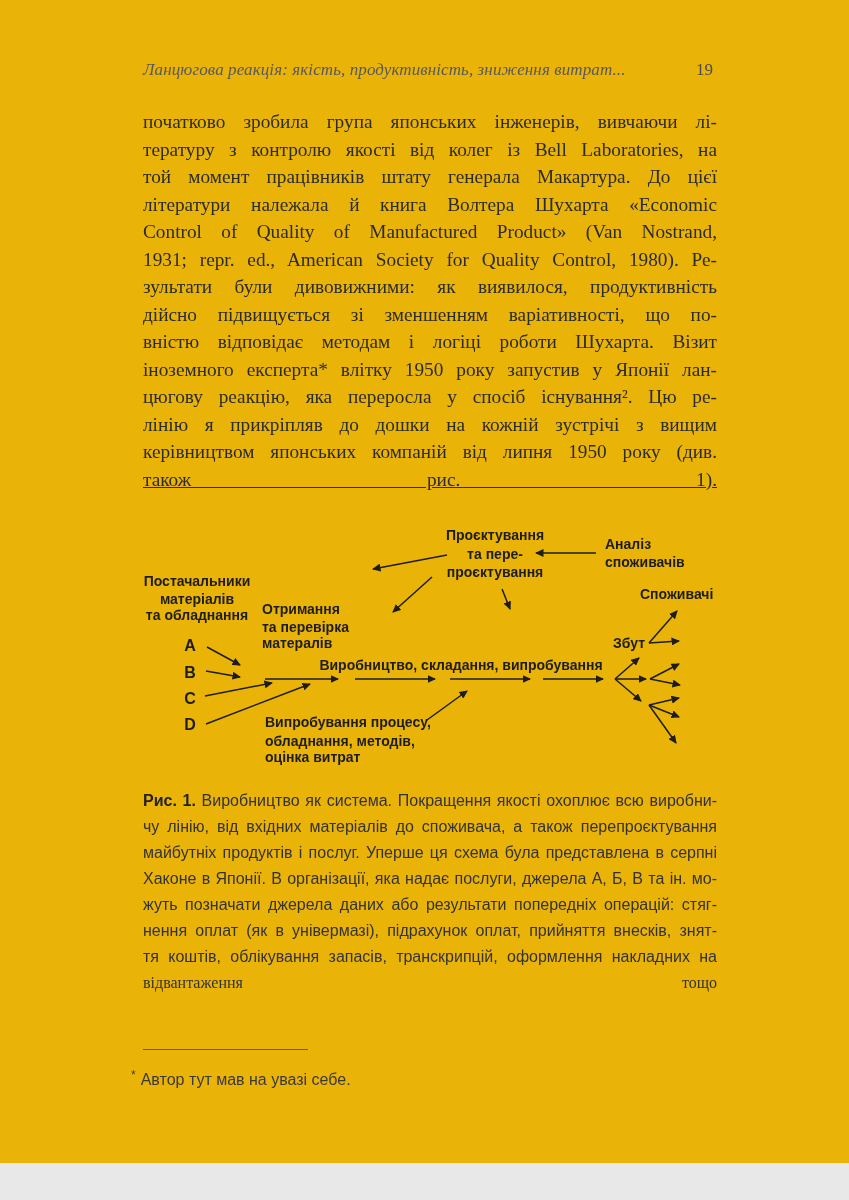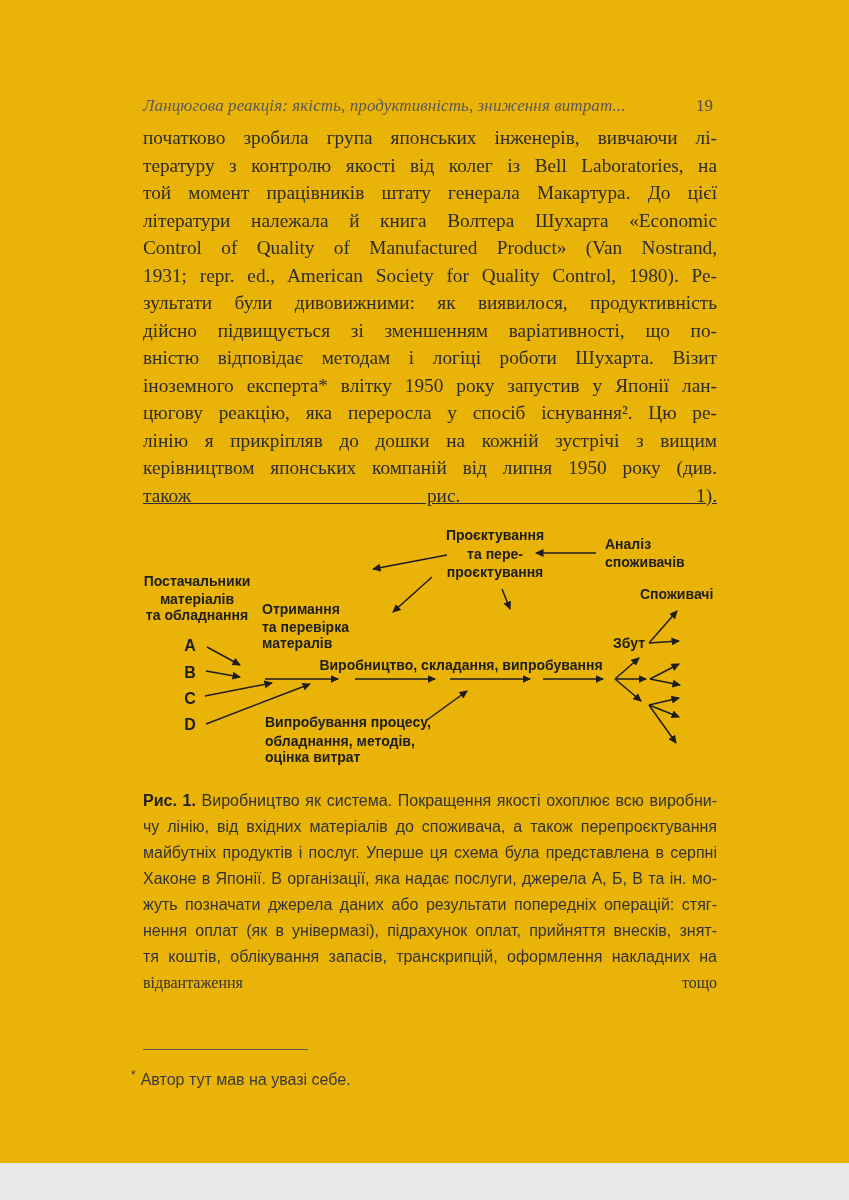--- a/index.html
+++ b/index.html
@@ -17,26 +17,26 @@
     position:absolute;top:60px;left:143px;width:574px;
     display:flex;justify-content:space-between;align-items:baseline;
   }
   .header .title{
     font-family:"Liberation Serif", serif;
     font-style:italic;font-size:17px;color:#58585a;letter-spacing:.1px;
     white-space:nowrap;
   }
   .header .pagenum{
     font-family:"Liberation Serif", serif;
-    font-size:17px;color:#4b4b4d;padding-right:4px;margin-top:36px;
+    font-size:17px;color:#4b4b4d;padding-right:4px;
   }
   
   .bodytext{
     position:absolute;top:108px;left:143px;width:574px;
-    font-size:19.3px;line-height:27.5px;color:#2c2c2c;margin-top:16px;
+    font-size:19.3px;line-height:27.5px;color:#2c2c2c;
   }
   .bodytext .bline{
     text-align:justify;text-align-last:justify;
     white-space:normal;
   }
   .bodytext .bline-last{
     text-align:left;
     text-decoration:underline;
   }
   

